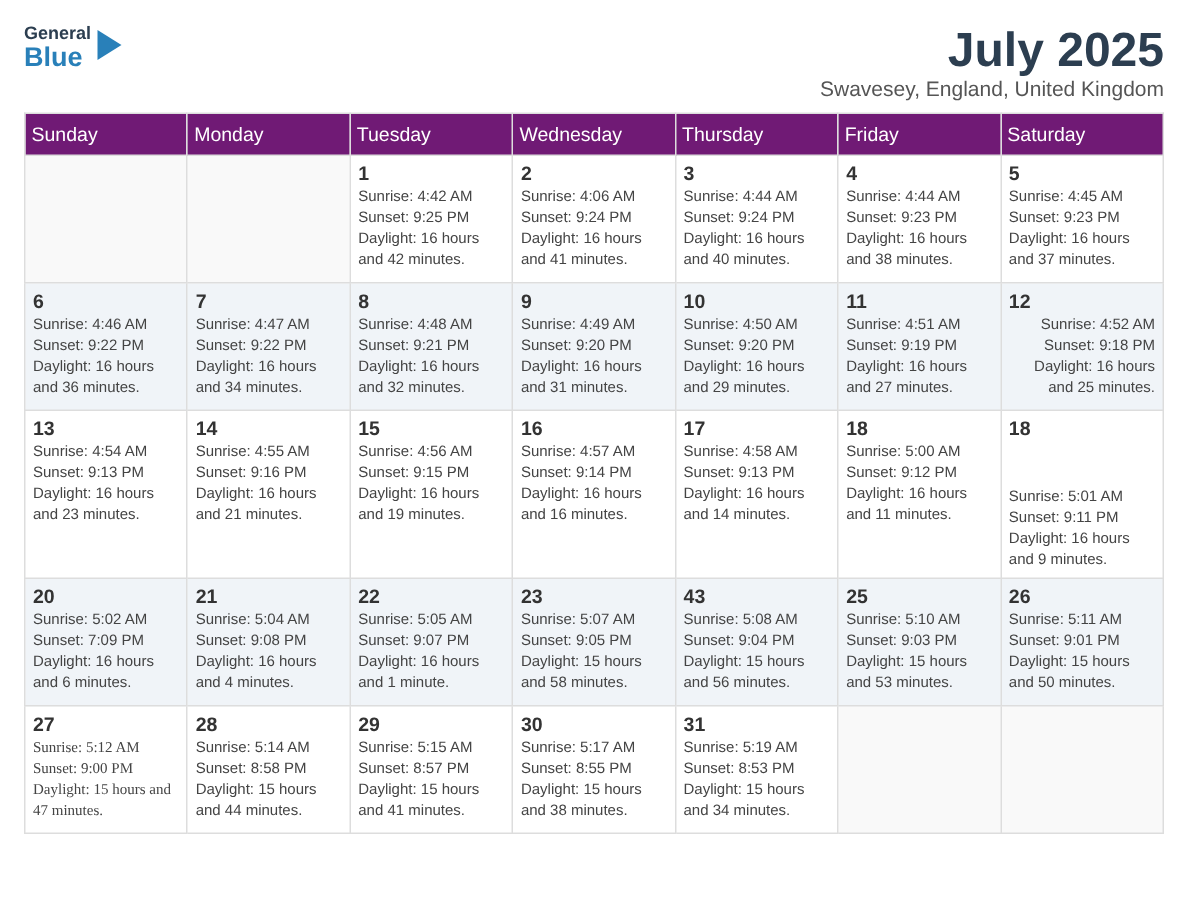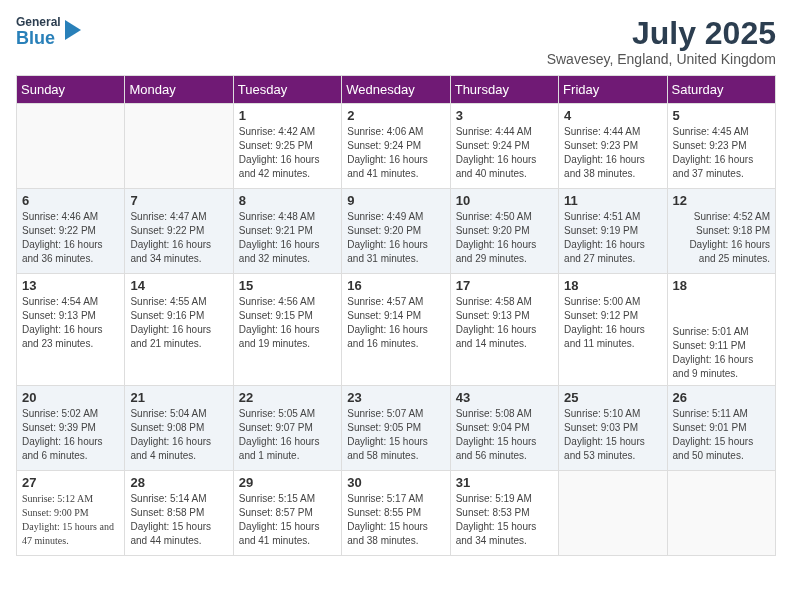--- a/index.html
+++ b/index.html
@@ -249,21 +249,21 @@
           <div class="day-number">18</div>
           <div class="day-info" style="white-space: pre-line; margin-top: 32px;">Sunrise: 5:01 AM
 Sunset: 9:11 PM
 Daylight: 16 hours and 9 minutes.</div>
         </td>
       </tr>
       <tr class="row-shade">
         <td>
           <div class="day-number">20</div>
           <div class="day-info" style="white-space: pre-line;">Sunrise: 5:02 AM
-Sunset: 9:39 PM
+Sunset: 7:09 PM
 Daylight: 16 hours and 6 minutes.</div>
         </td>
         <td>
           <div class="day-number">21</div>
           <div class="day-info" style="white-space: pre-line;">Sunrise: 5:04 AM
 Sunset: 9:08 PM
 Daylight: 16 hours and 4 minutes.</div>
         </td>
         <td>
           <div class="day-number">22</div>

